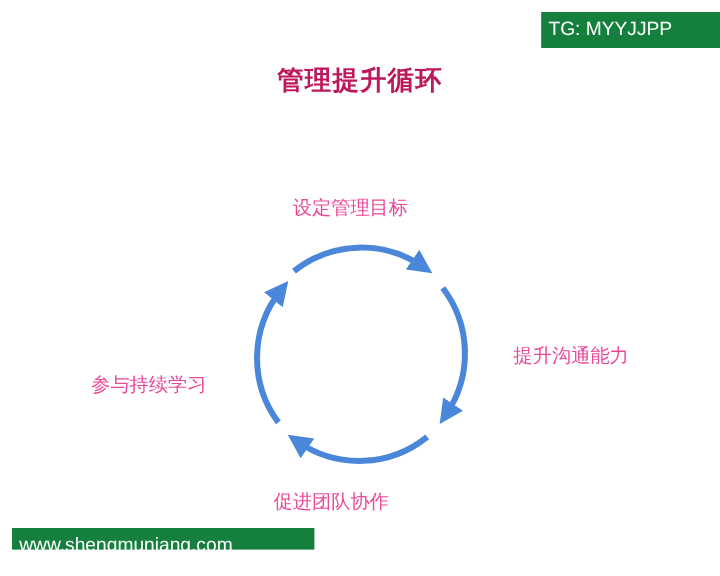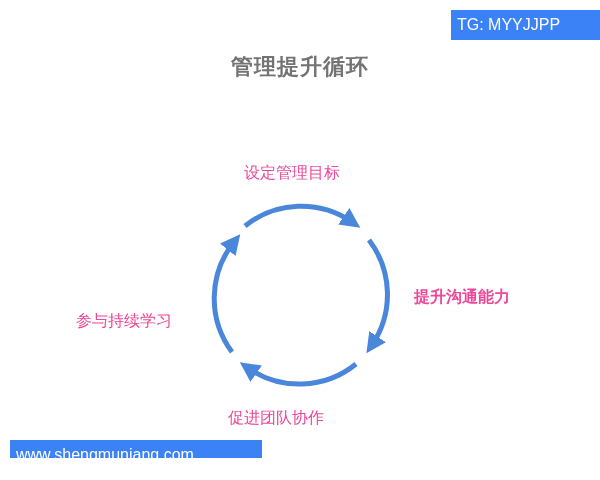--- a/index.html
+++ b/index.html
@@ -15,41 +15,41 @@
       font-family: "DejaVu Sans", "Liberation Sans", sans-serif;
     }
     .title {
       position: absolute;
       left: 0;
       width: 600px;
       top: 52px;
       text-align: center;
       font-size: 22px;
       font-weight: bold;
-      color: #737373;
+      color: #be185d;
       letter-spacing: 1px;
     }
     .label {
       position: absolute;
       font-size: 16px;
       color: #ec4899;
       white-space: nowrap;
     }
     .label-top { left: 244px; top: 163px; }
-    .label-right { left: 414px; top: 287px; font-weight: bold; }
+    .label-right { left: 428px; top: 287px; }
     .label-left { left: 76px; top: 287px; margin-top: 24px; }
     .label-bottom { left: 228px; top: 408px; }
     .cycle {
       position: absolute;
       left: 0;
       top: 0;
     }
     .watermark {
       position: absolute;
-      background: #3b82f6;
+      background: #15803d;
       color: #ffffff;
       font-family: "Liberation Sans", sans-serif;
       font-size: 16px;
       line-height: 30px;
       padding: 0 6px;
       white-space: nowrap;
     }
     .wm-top { left: 451px; top: 10px; height: 30px; width: 138px; }
     .wm-bottom { left: 10px; top: 440px; height: 18px; width: 240px; }
   </style>

